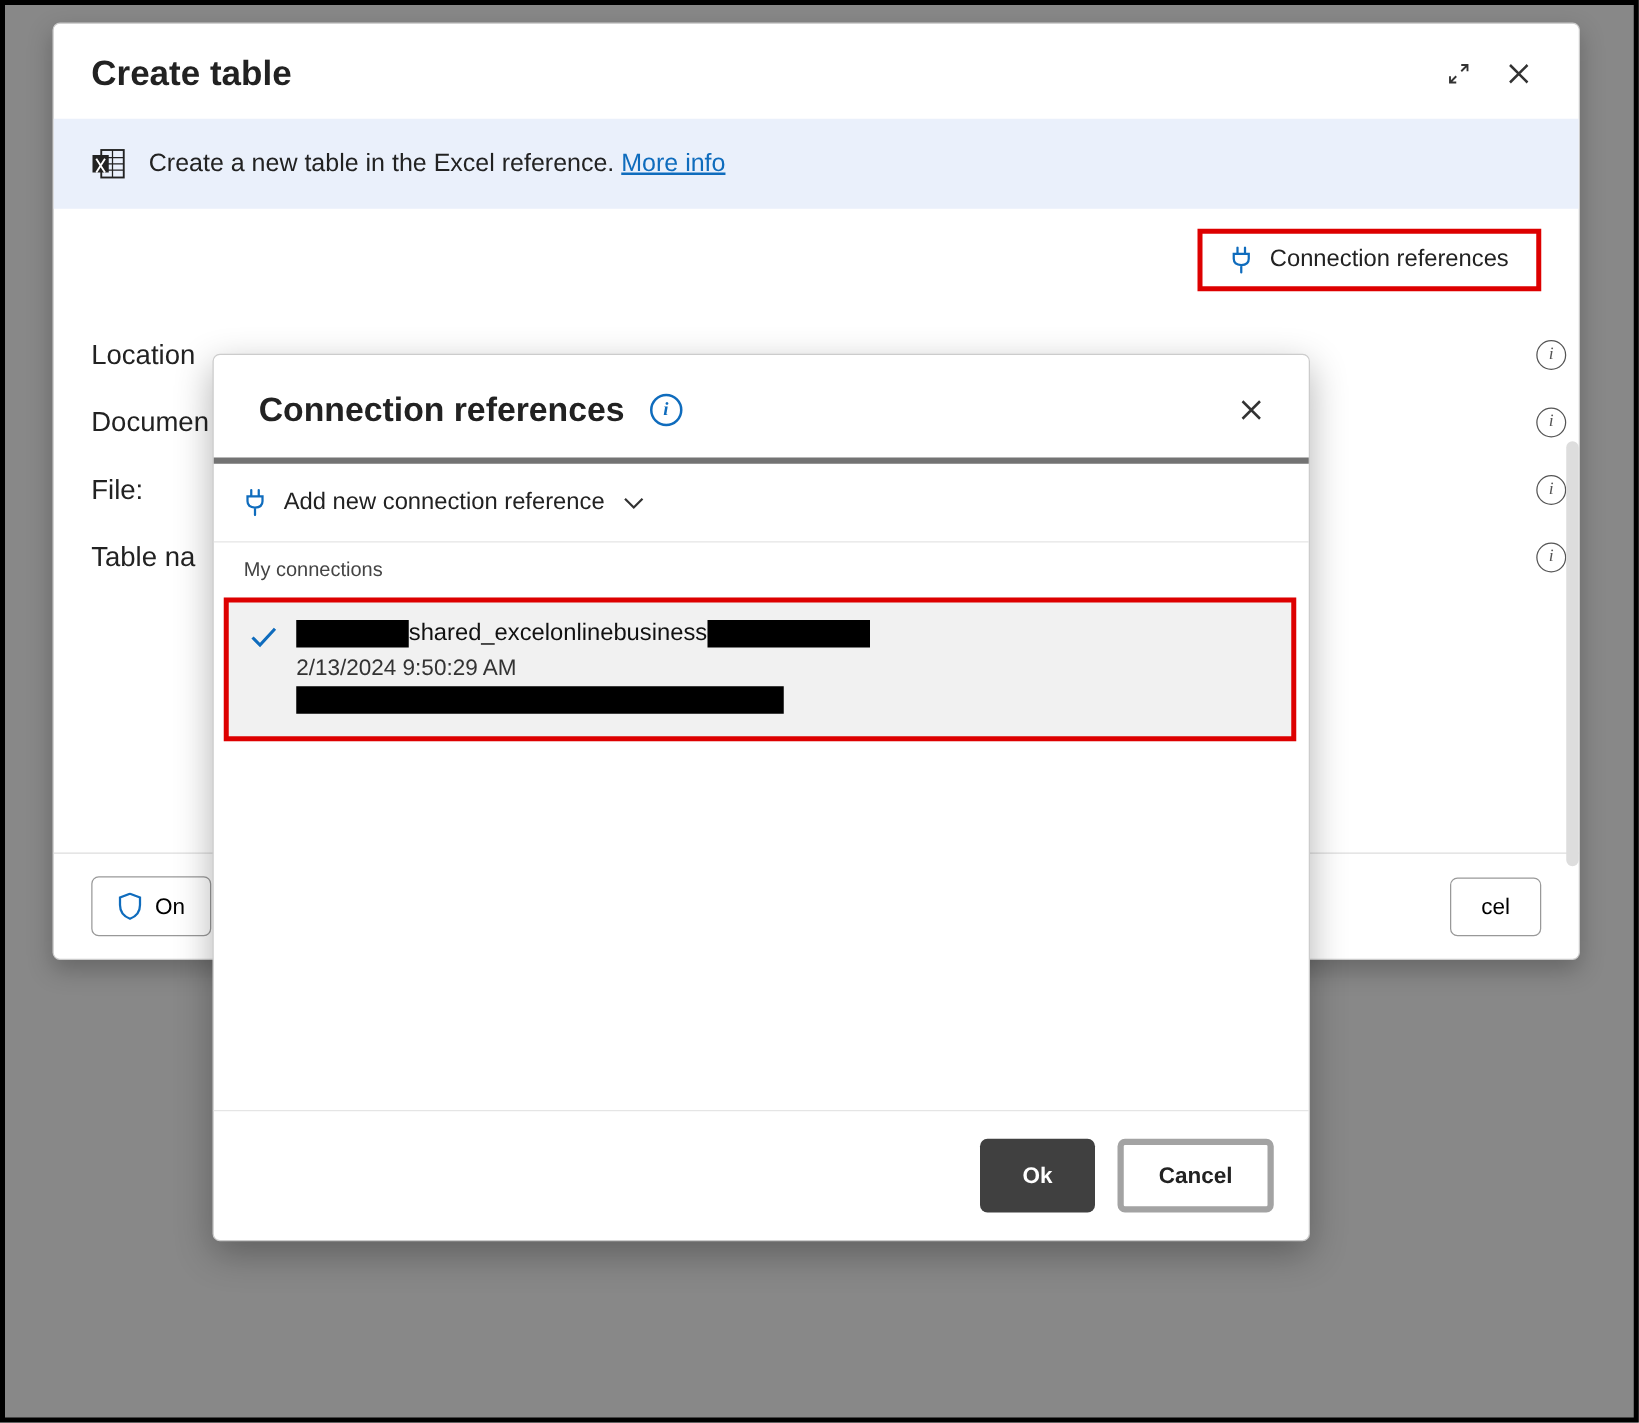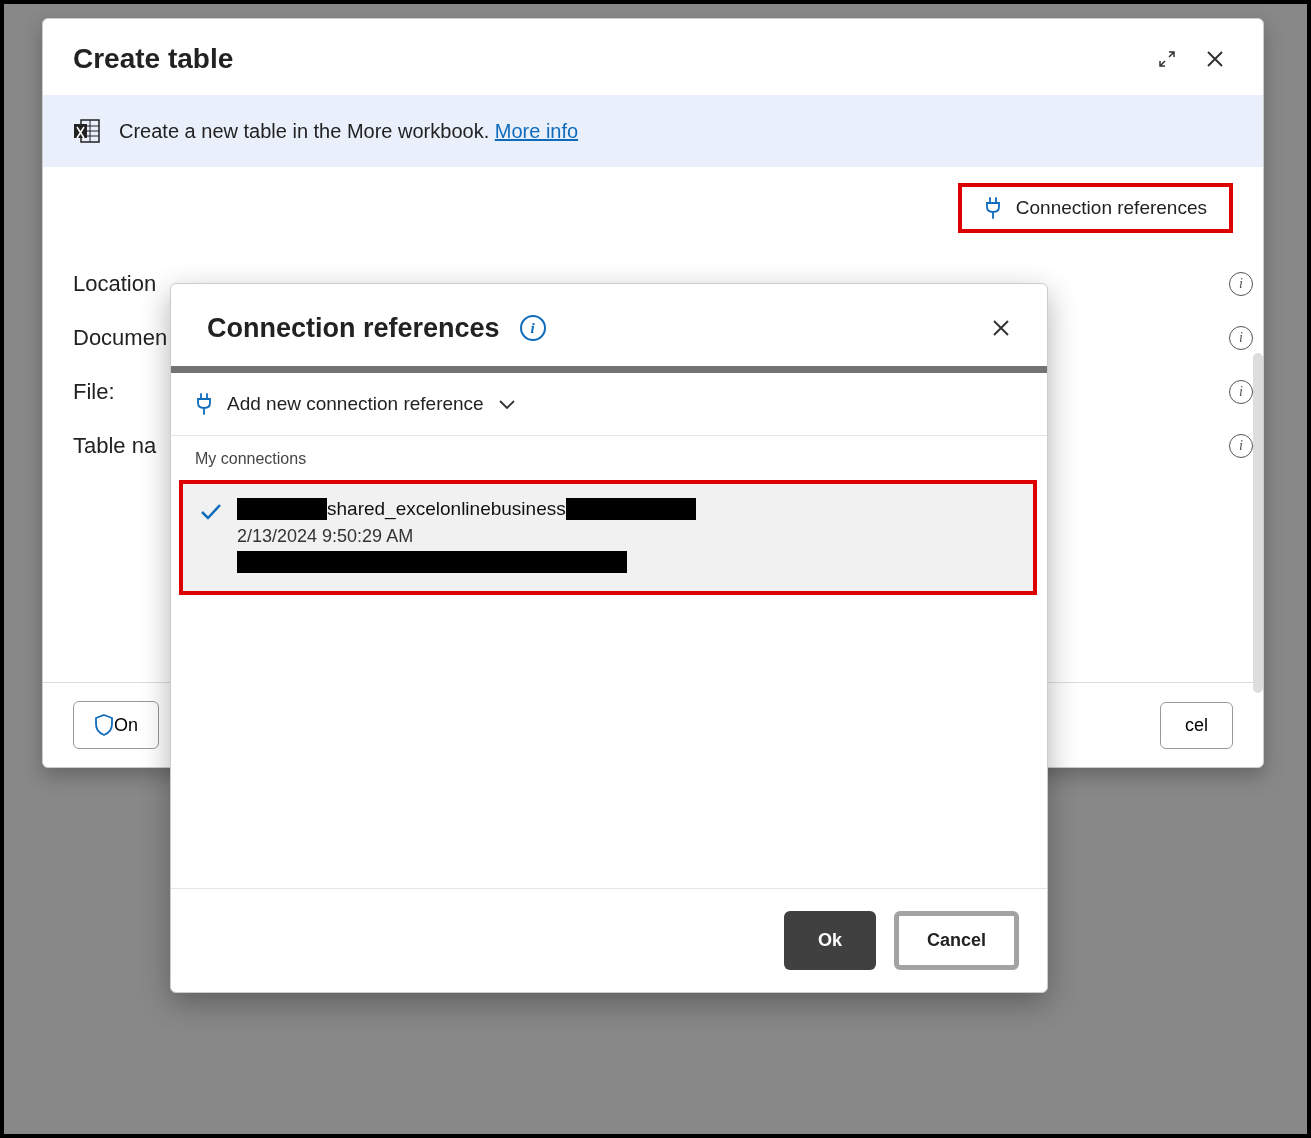--- a/index.html
+++ b/index.html
@@ -100,20 +100,21 @@
       display: flex;
       align-items: center;
       gap: 12px;
     }
     .footer-left-btn {
       border: 1px solid #999;
       border-radius: 6px;
       padding: 12px 20px;
       display: flex;
       align-items: center;
+      gap: 10px;
       font-size: 18px;
       background: #fff;
       cursor: pointer;
     }
     .footer-spacer { flex: 1; }
     .footer-btn {
       border: 1px solid #999;
       border-radius: 6px;
       padding: 12px 24px;
       font-size: 18px;
@@ -157,21 +158,21 @@
       border-radius: 50%;
       display: flex; align-items: center; justify-content: center;
       color: #0f6cbd;
       font-weight: bold;
       font-size: 15px;
       font-style: italic;
       font-family: serif;
     }
     .popup-close { margin-left: auto; }
     .popup-addrow {
-      border-top: 7px solid #737373;
+      border-top: 5px solid #737373;
       border-bottom: 1px solid #e5e5e5;
       padding: 20px 24px;
       display: flex;
       align-items: center;
       gap: 14px;
       font-size: 19px;
       cursor: pointer;
       color: #222;
     }
     .popup-section-label {
@@ -256,21 +257,21 @@
           <rect x="8" y="3" width="18" height="22" fill="none" stroke="#222" stroke-width="1.5"></rect>
           <line x1="8" y1="9" x2="26" y2="9" stroke="#222"></line>
           <line x1="8" y1="14" x2="26" y2="14" stroke="#222"></line>
           <line x1="8" y1="19" x2="26" y2="19" stroke="#222"></line>
           <line x1="17" y1="3" x2="17" y2="25" stroke="#222"></line>
           <rect x="1" y="7" width="13" height="14" fill="#222"></rect>
           <path d="M4 10 L11 21 M11 10 L4 21" stroke="#fff" stroke-width="1.5"></path>
         </svg>
     </span>
     <span>
-      <span>Create a new table in the More workbook. </span><a href="#">More info</a>
+      <span>Create a new table in the Excel reference. </span><a href="#">More info</a>
     </span>
   </div>
 
   <div class="conn-ref-btn-wrap">
     <div class="conn-ref-btn">
       <span>
         <svg width="18" height="22" viewBox="0 0 18 22">
             <path d="M6 1 L6 6 M12 1 L12 6 M3 6 L15 6 L15 10 Q15 15 9 15 Q3 15 3 10 Z M9 15 L9 21" stroke="#0f6cbd" stroke-width="1.8" fill="none" stroke-linecap="round"></path>
           </svg>
       </span>

